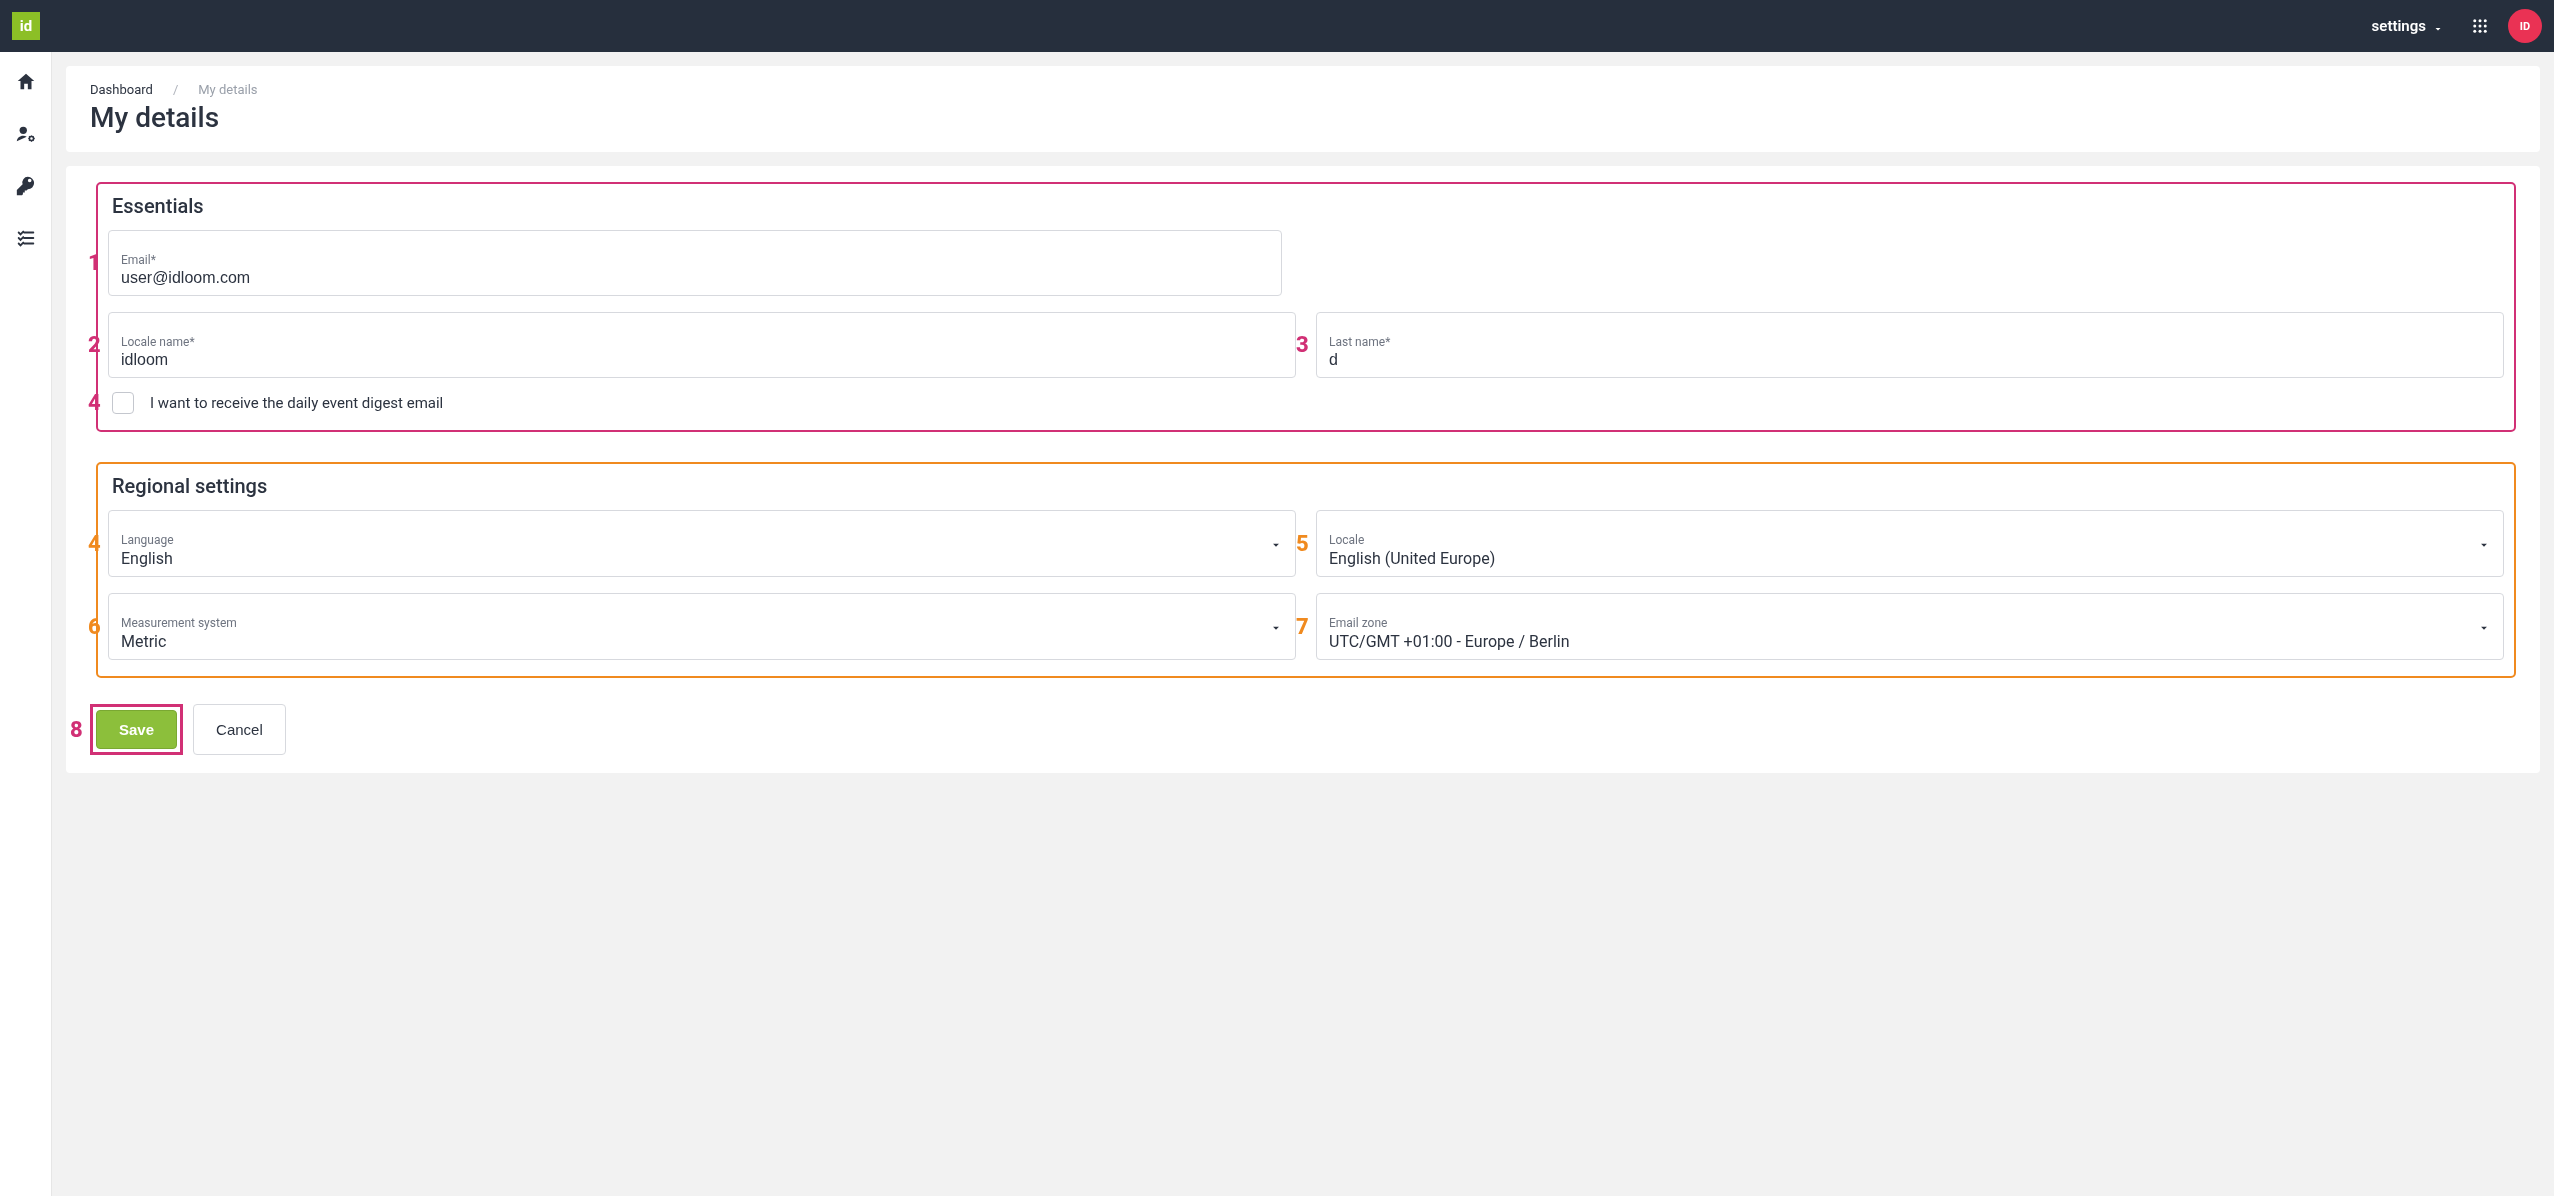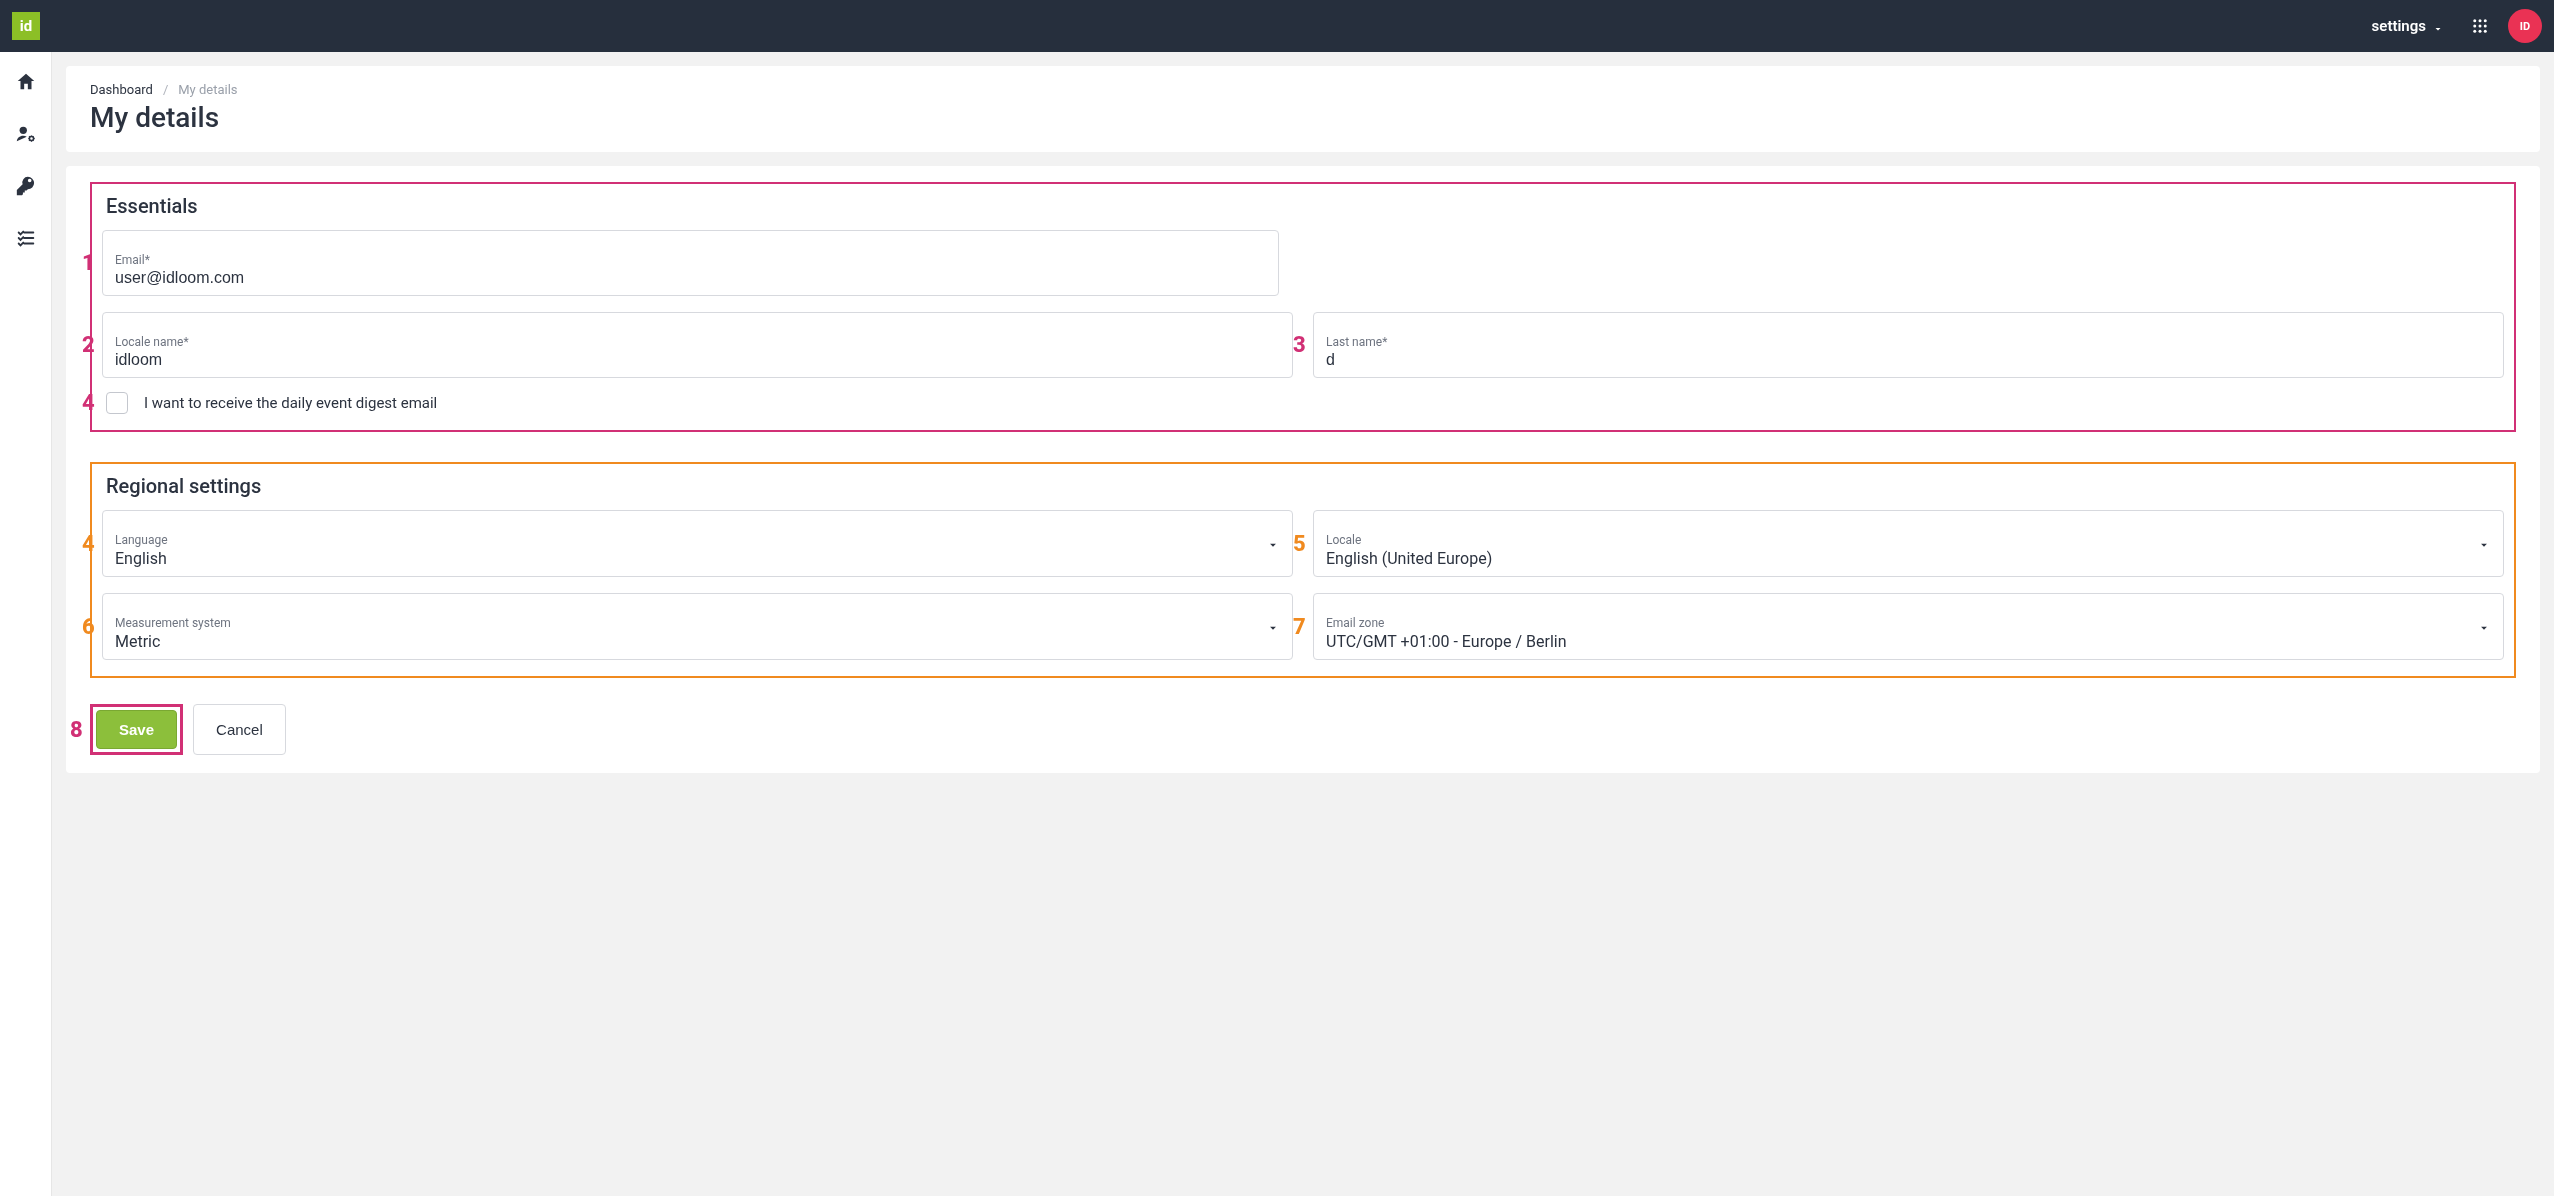--- a/index.html
+++ b/index.html
@@ -67,32 +67,33 @@
   .side-icon svg { width: 22px; height: 22px; fill: #2c3340; }
 
   .content-wrap { flex: 1; padding: 14px 14px 0; overflow: auto; }
   .card {
     background: #fff;
     border-radius: 4px;
     padding: 16px 24px 18px;
     margin-bottom: 14px;
   }
   .breadcrumbs {
-    font-size: 13px; color: #2c3340; display: flex; gap: 10px; align-items: center;
+    font-size: 13px; color: #2c3340; display: flex; gap: 20px; align-items: center;
   }
   .breadcrumbs .sep { color: #b0b4bc; }
   .breadcrumbs .current { color: #9aa0aa; }
   .page-title { font-size: 28px; font-weight: 500; margin-top: 4px; }
 
   
   .highlight-box {
     border: 2px solid;
-    border-radius: 0;
+    border-radius: 5px;
     padding: 10px 10px 16px 10px;
     position: relative;
+    margin-left: 6px;
   }
   .highlight-pink { border-color: #d13075; }
   .highlight-orange { border-color: #f08a1f; }
   .section-title {
     font-size: 20px; font-weight: 500; margin-bottom: 12px; padding-left: 4px;
   }
 
   .field-row { display: flex; gap: 20px; }
   .field-col { flex: 1; position: relative; }
   .annot {

